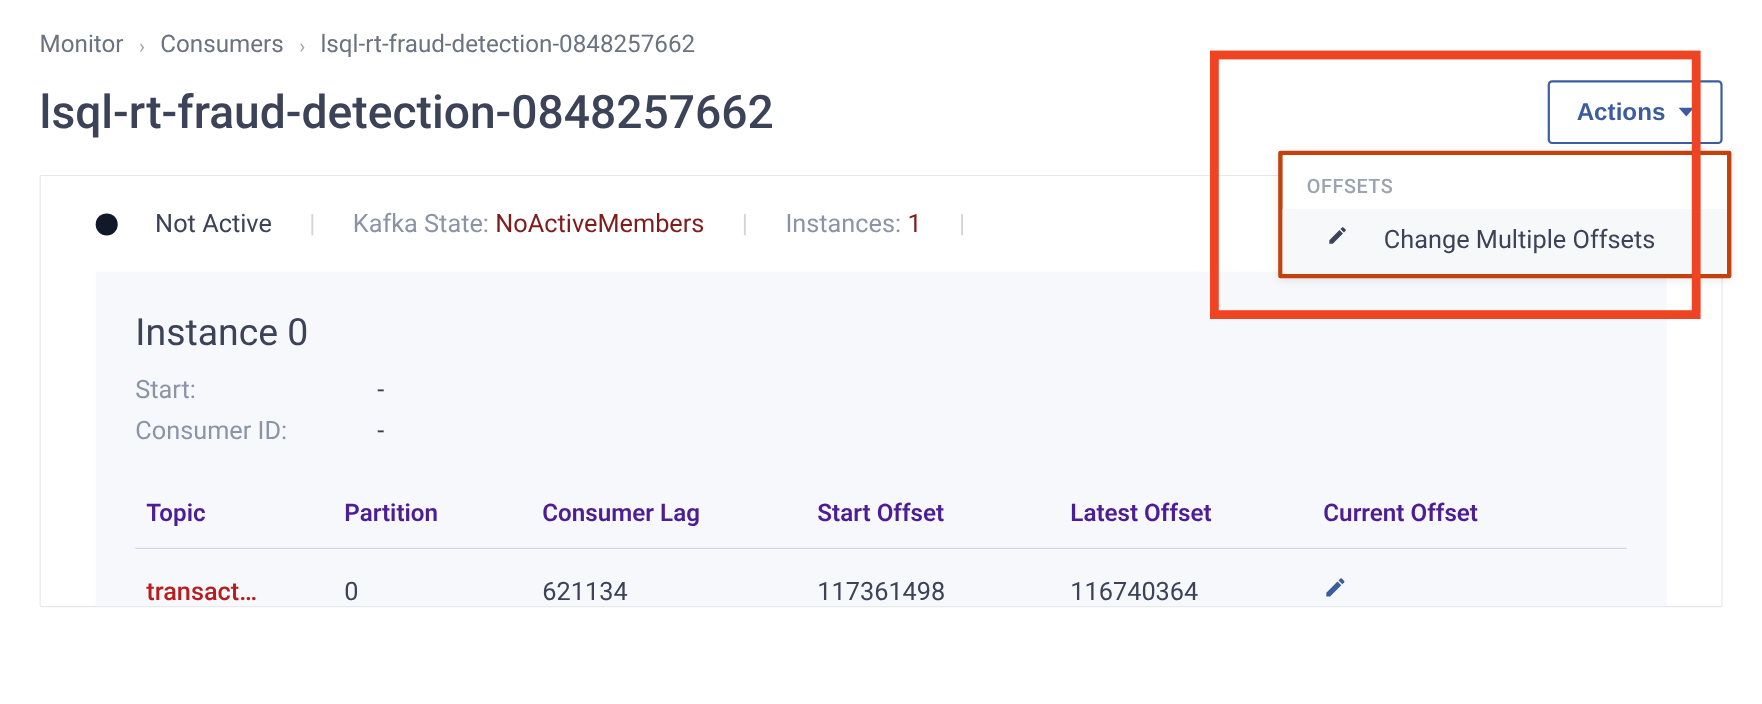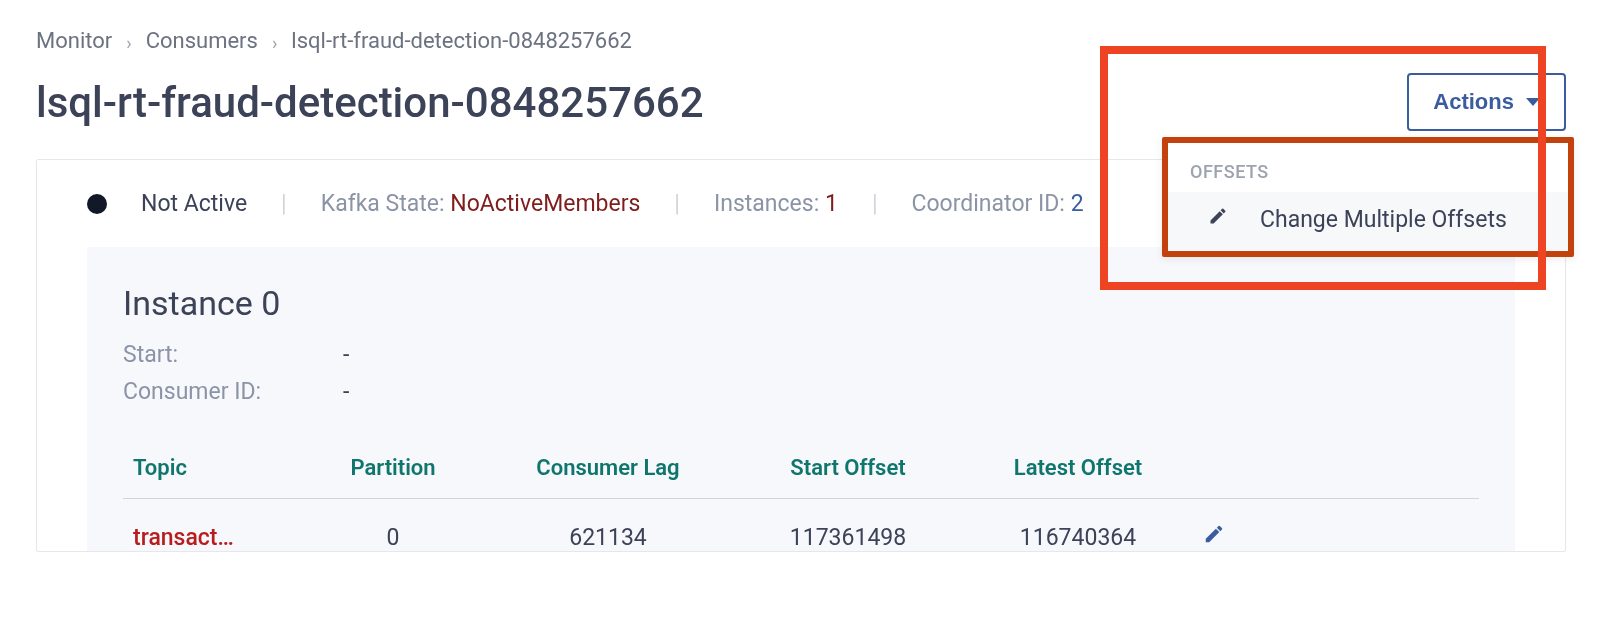--- a/index.html
+++ b/index.html
@@ -67,21 +67,21 @@
       border-left: 7px solid transparent;
       border-right: 7px solid transparent;
       border-top: 8px solid #3b5da0;
     }
     .dropdown-menu {
       position: absolute;
       top: 64px;
       right: -8px;
       width: 412px;
       background: #ffffff;
-      border: 6px solid #c2410c;
+      border: 4px solid #c2410c;
       box-shadow: 0 2px 8px rgba(0,0,0,0.08);
       border-radius: 2px;
       z-index: 5;
     }
     .dropdown-section-label {
       font-size: 18px;
       color: #9ca3af;
       font-weight: 500;
       padding: 18px 22px 10px 22px;
       letter-spacing: 0.5px;
@@ -151,35 +151,35 @@
       width: 100%;
     }
     .thead, .trow {
       display: grid;
       grid-template-columns: 180px 180px 250px 230px 230px 230px 60px;
       align-items: center;
     }
     .thead {
       font-size: 22px;
       font-weight: 600;
-      color: #0f766e;
+      color: #4c1d95;
       border-bottom: 1px solid #cfd4de;
       padding: 14px 0 18px 0;
     }
     .thead > div { padding: 0 10px; }
     .trow {
       font-size: 23px;
       color: #3c4257;
       padding: 24px 0 0 0;
     }
     .trow > div { padding: 0 10px; }
     .topic-link { color: #b91c1c; font-weight: 500; }
     .edit-pencil { color: #3b5da0; cursor: pointer; }
     .ellipsis { white-space: nowrap; overflow: hidden; text-overflow: ellipsis; }
-    .ctr { text-align: center; }
+    .ctr { text-align: left; }
   </style>
 </head>
 <body>
 
 <div class="breadcrumb">
   <a>Monitor</a>
   <span class="chev">›</span>
   <a>Consumers</a>
   <span class="chev">›</span>
   <span class="current">lsql-rt-fraud-detection-0848257662</span>
@@ -217,42 +217,39 @@
     <span>
       <span class="kv-label">Kafka State:</span>
       <span class="kv-value"> </span><span class="kv-value">NoActiveMembers</span>
     </span>
     <span class="sep">|</span>
     <span>
       <span class="kv-label">Instances:</span>
       <span class="kv-value"> </span><span class="kv-value">1</span>
     </span>
     <span class="sep">|</span>
-    <span>
-      <span class="kv-label">Coordinator ID:</span>
-      <span class="kv-value link"> </span><span class="kv-value link">2</span>
-    </span>
   </div>
 
   <div class="instance-panel">
     <div class="instance-title">Instance 0</div>
     <div class="instance-meta">
       <span>Start:</span>
       <span class="dash">-</span>
       <span>Consumer ID:</span>
       <span class="dash">-</span>
     </div>
 
     <div class="table">
       <div class="thead">
         <div>Topic</div>
         <div class="ctr">Partition</div>
         <div class="ctr">Consumer Lag</div>
         <div class="ctr">Start Offset</div>
         <div class="ctr">Latest Offset</div>
+        <div class="ctr">Current Offset</div>
         <div></div>
       </div>
       <div class="trow">
         <div class="topic-link ellipsis">transact…</div>
         <div class="ctr">0</div>
         <div class="ctr">621134</div>
         <div class="ctr">117361498</div>
         <div class="ctr">116740364</div>
         <div class="edit-pencil">
           <span>

